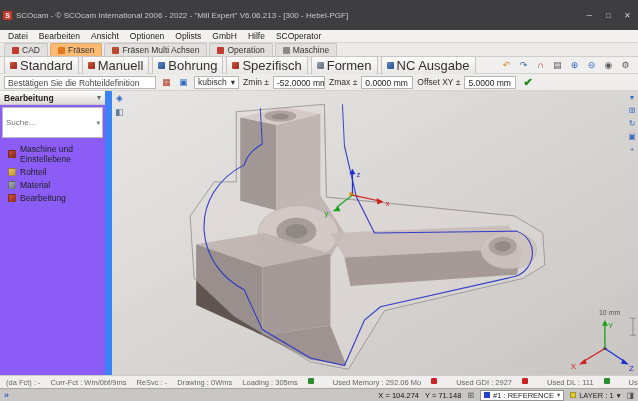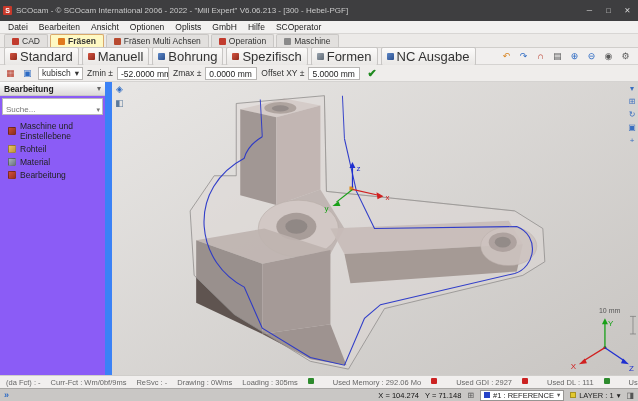--- a/index.html
+++ b/index.html
@@ -1,33 +1,33 @@
 <!DOCTYPE html>
 <html><head>
 <meta charset="utf-8">
 <style>
   *{box-sizing:border-box;margin:0;padding:0}
   html,body{width:638px;height:401px;overflow:hidden}
   body{font-family:"Liberation Sans",sans-serif;background:#e4e2e0}
   .app{width:638px;height:401px;display:flex;flex-direction:column;font-size:9px;color:#222}
 
   
-  .titlebar{height:21px;background:#3e3e40;color:#c9c9c9;display:flex;align-items:center;gap:4px;padding:0 3px;flex:0 0 auto}
+  .titlebar{height:30px;background:#3e3e40;color:#c9c9c9;display:flex;align-items:center;gap:4px;padding:0 3px;flex:0 0 auto}
   .app-icon{width:9px;height:9px;background:#c8392b;color:#fff;font-size:7px;line-height:9px;text-align:center;font-weight:bold;border-radius:1px;flex:0 0 auto}
   .title-text{flex:1;font-size:8px;white-space:nowrap;overflow:hidden}
   .win-btn{width:15px;text-align:center;font-size:7.5px;color:#ddd}
 
   
   .menubar{height:13px;background:#f2f1f0;border-bottom:1px solid #d8d6d4;display:flex;align-items:center;gap:11px;padding:0 8px;font-size:8.5px;flex:0 0 auto}
   .menu-item{color:#222}
 
   
   .tabs{height:14px;background:#eceae8;border-bottom:1px solid #d0cecb;display:flex;align-items:flex-start;gap:2px;padding:0 0 0 4px;flex:0 0 auto}
   .tab{display:flex;align-items:center;gap:3px;padding:1px 7px;font-size:8.5px;background:#e2e0de;border:1px solid #c9c7c5;border-bottom:none;border-radius:2px 2px 0 0;color:#333}
-  .tab.active{background:#fef9c3;border-color:#d9a96b;font-weight:bold}
+  .tab.active{background:#fdba74;border-color:#d9a96b;font-weight:normal}
   .tab-ic{width:7px;height:7px;border-radius:1px}
   .ic-cad{background:#c23b2e}.ic-fraesen{background:#e07a1e}.ic-multi{background:#b84a30}.ic-oper{background:#c23b2e}.ic-masch{background:#8a8a8a}
 
   
   .toolbar{height:17px;background:#f1efee;border-bottom:1px solid #d5d3d1;display:flex;align-items:center;gap:3px;padding:0 4px;flex:0 0 auto}
   .tb-btn{display:flex;align-items:center;gap:3px;border:1px solid #c8c6c4;background:linear-gradient(#fcfbfa,#e9e7e5);border-radius:2px;padding:1px 5px;font-size:13px;color:#333}
   .tb-ic{width:7px;height:7px;border-radius:1px;background:linear-gradient(135deg,#d35442,#922a1c)}
   .tb-ic.b{background:linear-gradient(135deg,#5d87c6,#2b4f8e)}
   .tb-ic.g{background:linear-gradient(135deg,#9aa4ae,#5f6a76)}
   .tool-cluster{margin-left:auto;display:flex;align-items:center;gap:4px;padding-right:2px}
@@ -41,21 +41,21 @@
   .pselect{height:13px;background:#fff;border:1px solid #b8b6b4;display:flex;align-items:center;gap:4px;padding:0 3px;color:#333}
   .pfield-lb{color:#333;margin-left:0;white-space:nowrap}
   .pfield{width:52px;height:13px;background:#fff;border:1px solid #b8b6b4;padding:0 3px;line-height:12px;color:#222;white-space:nowrap;overflow:hidden}
   .confirm{color:#1f8a1f;font-weight:bold;font-size:11px;margin-left:3px}
 
   
   .main{flex:1;display:flex;min-height:0}
   .panel{width:112px;background:#8b5cf6;border-right:7px solid #3b82f6;display:flex;flex-direction:column;flex:0 0 auto}
   .panel-head{height:14px;background:linear-gradient(#fdfdfd,#dcdad8);border-bottom:1px solid #c9c7c5;display:flex;align-items:center;justify-content:space-between;padding:0 4px;font-weight:bold;font-size:8.5px}
   .panel-head .pin{font-size:8px;color:#666;font-weight:normal}
-  .search{margin:2px;height:17px;border:1px solid #bbb;background:#fff;display:flex;align-items:flex-end}
+  .search{margin:2px;height:31px;border:1px solid #bbb;background:#fff;display:flex;align-items:center}
   .search input{flex:1;border:none;outline:none;font:8px "Liberation Sans",sans-serif;color:#777;padding:0 3px;min-width:0;background:transparent}
   .search .dd{font-size:7px;color:#777;padding:0 2px}
   .tree{padding:2px 0;overflow:hidden}
   .tree-item{display:flex;align-items:center;gap:4px;padding:1.5px 4px 1.5px 8px;font-size:8.5px;color:#222}
   .ti{width:8px;height:8px;border:1px solid rgba(0,0,0,.25);border-radius:1px;flex:0 0 auto}
   .ti.machine{background:linear-gradient(135deg,#c94a35,#8a2f20)}
   .ti.material{background:linear-gradient(135deg,#aab2bd,#6d7683)}
   .ti.stock{background:linear-gradient(135deg,#e8c368,#c2943a)}
   .ti.machining{background:linear-gradient(135deg,#d0523c,#9c2f1e)}
 
@@ -161,20 +161,21 @@
       <span class="tci c-rd">∩</span>
       <span class="tci c-gy">▤</span>
       <span class="tci c-bl">⊕</span>
       <span class="tci c-bl">⊖</span>
       <span class="tci c-gy">◉</span>
       <span class="tci c-gy">⚙</span>
     </div>
   </div>
 
   <div class="promptbar">
+    <div class="prompt-msg">Bestätigen Sie die Rohteildefinition</div>
     <span class="pico c-rd">▦</span>
     <span class="pico c-bl">▣</span>
     <div class="pselect">
       <span>kubisch</span>
       <span class="dd">▾</span>
     </div>
     <span class="pfield-lb">Zmin ±</span>
     <div class="pfield">-52.0000 mm</div>
     <span class="pfield-lb">Zmax ±</span>
     <div class="pfield">0.0000 mm</div>

